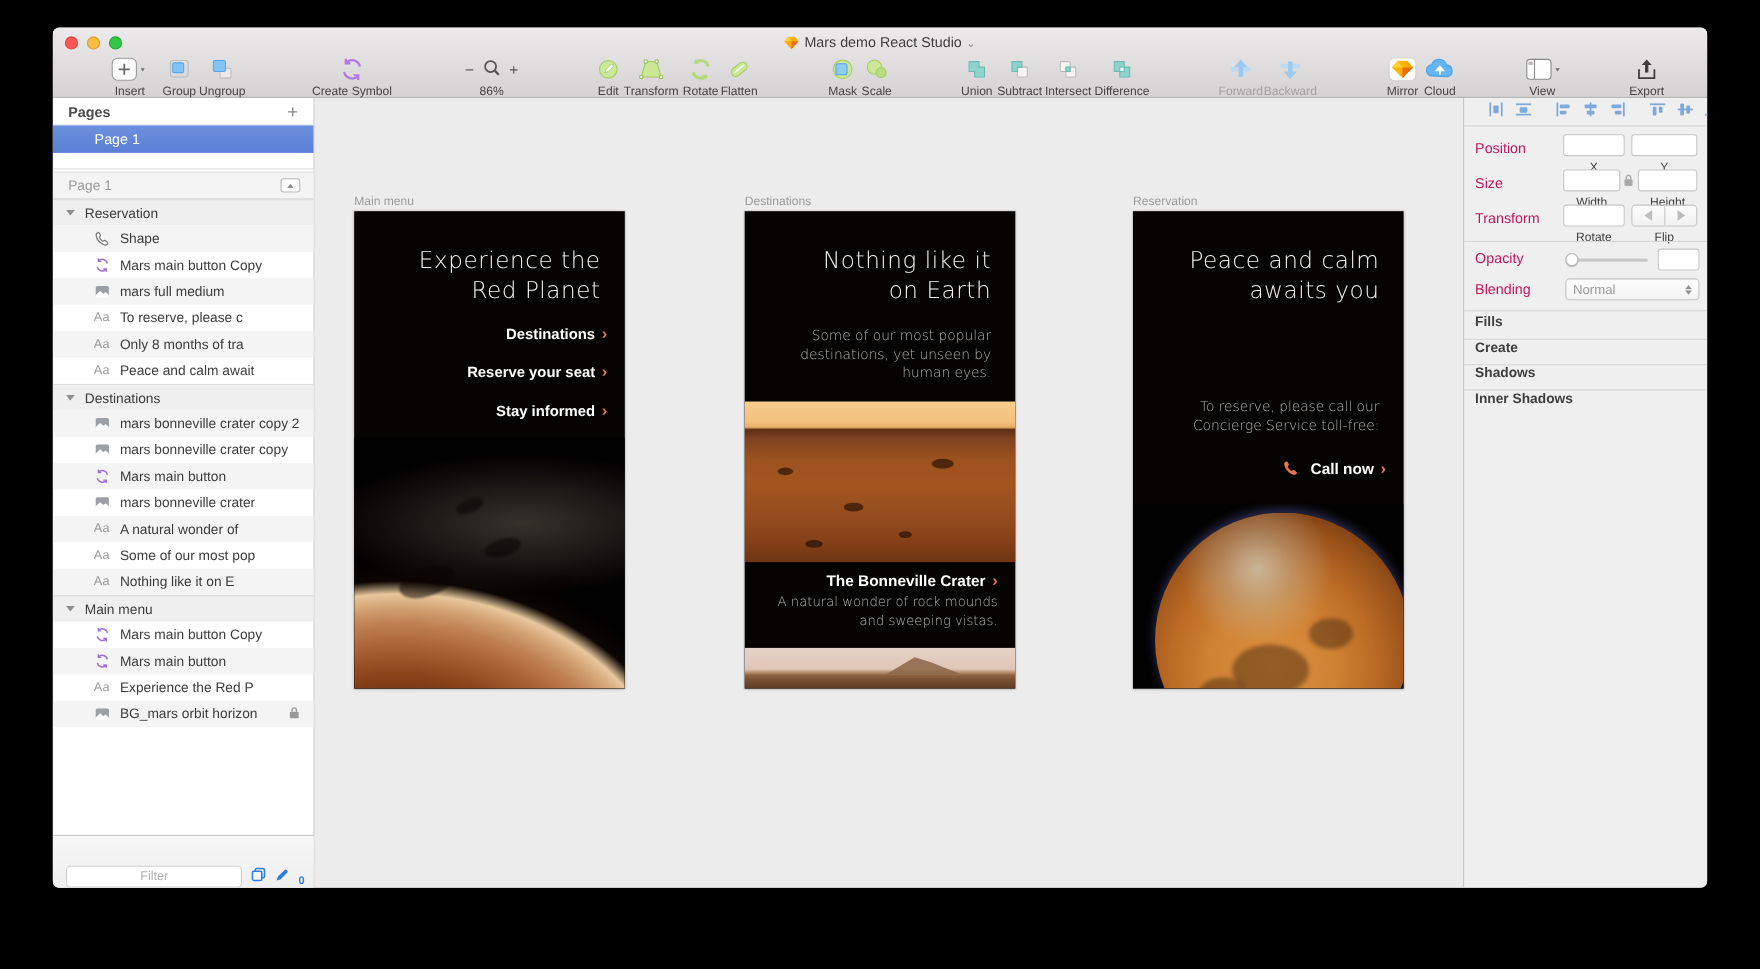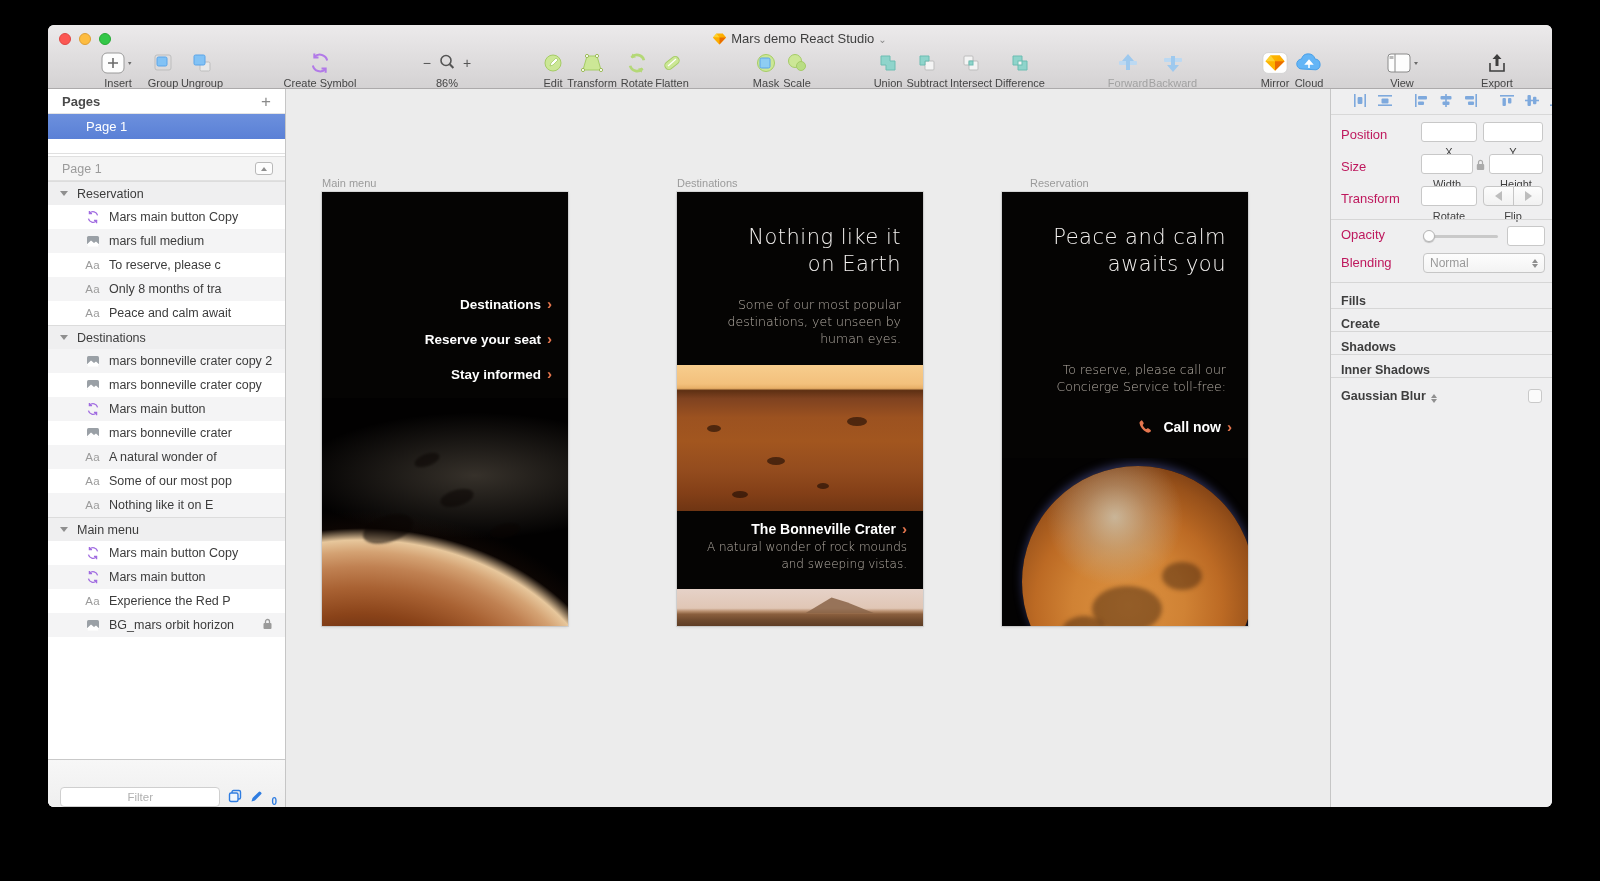--- a/index.html
+++ b/index.html
@@ -97,21 +97,21 @@
   .seg .cell+.cell{border-left:1px solid #c6c6c6;}
   .tri{width:0;height:0;border-top:5px solid transparent;border-bottom:5px solid transparent;}
   .tri.l{border-right:7px solid #bdbdbd;}
   .tri.r{border-left:7px solid #bdbdbd;}
   .divider{position:absolute;left:0;right:0;height:1px;background:#d6d6d6;}
   .slider-track{position:absolute;height:3px;background:#c9c9c9;border-radius:2px;}
   .slider-knob{position:absolute;width:12px;height:12px;border-radius:50%;background:#fdfdfd;border:1px solid #b5b5b5;box-shadow:0 1px 1px rgba(0,0,0,.2);}
   .selectbox{position:absolute;height:20px;background:linear-gradient(#fdfdfd,#f3f3f3);border:1px solid #c6c6c6;border-radius:4px;
     font-size:12px;color:#9a9a9a;display:flex;align-items:center;padding:0 6px;}
   .selectbox .stepper{margin-left:auto;display:flex;flex-direction:column;gap:1px;}
-  .sect{position:absolute;left:0;right:0;height:23px;border-top:1px solid #d6d6d6;display:flex;align-items:flex-end;padding:0 10px;}
+  .sect{position:absolute;left:0;right:0;height:23px;border-top:1px solid #d6d6d6;display:flex;align-items:flex-start;padding:0 10px;}
   .sect .t{font-size:12.5px;font-weight:bold;color:#3e3e3e;}
   .chk{width:14px;height:14px;border:1px solid #c9c9c9;border-radius:3px;background:#fbfbfb;margin-left:auto;}
   .mini-tri-up{width:0;height:0;border-left:3px solid transparent;border-right:3px solid transparent;border-bottom:4px solid #8f8f8f;}
   .mini-tri-dn{width:0;height:0;border-left:3px solid transparent;border-right:3px solid transparent;border-top:4px solid #8f8f8f;}
   .stepchev{display:inline-flex;flex-direction:column;gap:1px;margin-left:5px;vertical-align:middle;}
 </style>
 </head>
 <body>
 
 <div id="window">
@@ -375,20 +375,29 @@
       <span class="t">Page 1</span>
       <span class="collapse-box">
           <span class="a"></span>
         </span>
     </div>
 
     <div class="lrow ghdr">
       <span class="disc"></span>
       <span class="name">Reservation</span>
     </div>
+    <div class="lrow shade">
+      <span class="ind"></span>
+        <span class="licon">
+          <svg width="14" height="14" viewBox="0 0 14 14">
+            <path d="M3.4 1.3C2 1.9 1.2 2.7 1.4 3.9c.5 3.2 3 6.6 6.6 8.4 1.4.7 2.6.6 3.6-.3.7-.6.6-1.3-.1-1.9l-1.6-1.2c-.6-.4-1.1-.4-1.6.1-.4.4-.9.4-1.4 0-1-.8-1.8-1.7-2.3-2.7-.3-.5-.2-1 .3-1.4.5-.4.6-1 .2-1.6l-.9-1.5c-.3-.6-.8-.7-1.4-.5z" fill="none" stroke="#777" stroke-width="1.1"></path>
+          </svg>
+        </span>
+      <span class="name">Shape</span>
+    </div>
     <div class="lrow">
       <span class="ind"></span>
         <span class="licon">
           <svg width="14" height="14" viewBox="0 0 16 16">
             <path d="M13.2 6.2A5.4 5.4 0 0 0 4 3.6" fill="none" stroke="#a06be0" stroke-width="1.5"></path>
             <path d="M3.9 1v3h3" fill="none" stroke="#a06be0" stroke-width="1.5"></path>
             <path d="M2.8 9.8A5.4 5.4 0 0 0 12 12.4" fill="none" stroke="#a06be0" stroke-width="1.5"></path>
             <path d="M12.1 15v-3h-3" fill="none" stroke="#a06be0" stroke-width="1.5"></path>
           </svg>
         </span>
@@ -540,20 +549,24 @@
             <path d="M1.5 11.5l1-3.4 6.2-6.2a1.3 1.3 0 0 1 1.9 0l.5.5a1.3 1.3 0 0 1 0 1.9L4.9 10.5z" fill="#2f7de1"></path>
           </svg></span>
       <span class="fcount">0</span>
     </div>
   </div>
 
   <div class="canvas">
 
     <div class="ablabel" style="left:36px;top:88px">Main menu</div>
     <div class="artboard" style="left:36px;top:103px">
+      <div class="ab-title" style="top:32px">
+        <div>Experience the</div>
+        <div>Red Planet</div>
+      </div>
       <div class="menulink" style="top:103px"><span>Destinations</span><span class="chev">›</span></div>
       <div class="menulink" style="top:138px"><span>Reserve your seat</span><span class="chev">›</span></div>
       <div class="menulink" style="top:173px"><span>Stay informed</span><span class="chev">›</span></div>
       <div class="mars-horizon">
         <span class="crater" style="left:40px;top:118px;width:52px;height:26px;transform:rotate(-18deg)"></span>
         <span class="crater" style="left:118px;top:92px;width:34px;height:16px;transform:rotate(-16deg)"></span>
         <span class="crater" style="left:168px;top:126px;width:30px;height:14px;transform:rotate(-14deg)"></span>
         <span class="crater" style="left:92px;top:56px;width:26px;height:12px;transform:rotate(-20deg)"></span>
       </div>
     </div>
@@ -580,21 +593,21 @@
       <div class="ab-par" style="top:347px;right:16px;font-size:12px">
         <div>A natural wonder of rock mounds</div>
         <div>and sweeping vistas.</div>
       </div>
       <div class="crater2" style="height:37px">
           <span class="hill"></span>
         </div>
     </div>
 
     <div class="ablabel" style="left:744px;top:88px">Reservation</div>
-    <div class="artboard" style="left:716px;top:103px">
+    <div class="artboard" style="left:744px;top:103px">
       <div class="ab-title" style="top:32px">
         <div>Peace and calm</div>
         <div>awaits you</div>
       </div>
       <div class="ab-par" style="top:169px">
         <div>To reserve, please call our</div>
         <div>Concierge Service toll-free:</div>
       </div>
       <div class="cardtitle" style="top:226px">
         <span style="margin-right:10px;vertical-align:-2px;display:inline-block"><svg width="15" height="15" viewBox="0 0 14 14">
@@ -719,23 +732,15 @@
     </div>
     <div class="sect" style="top:219px">
       <span class="t">Create</span>
     </div>
     <div class="sect" style="top:242px">
       <span class="t">Shadows</span>
     </div>
     <div class="sect" style="top:265px">
       <span class="t">Inner Shadows</span>
     </div>
-    <div class="sect" style="top:288px;height:26px">
-      <span class="t">Gaussian Blur</span>
-      <span class="stepchev">
-          <span class="mini-tri-up"></span>
-          <span class="mini-tri-dn"></span>
-        </span>
-      <span class="chk"></span>
-    </div>
   </div>
 
 </div>
 
 </body></html>

